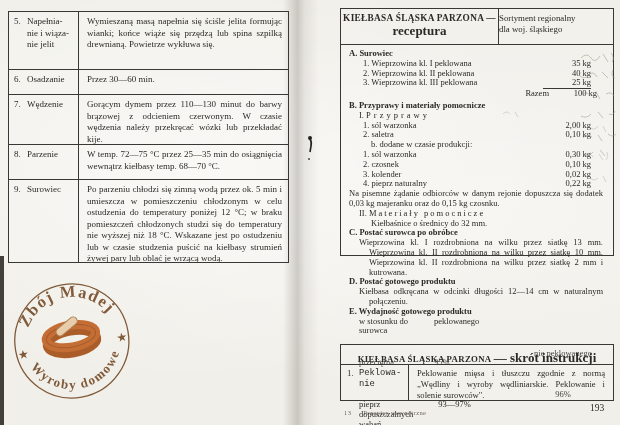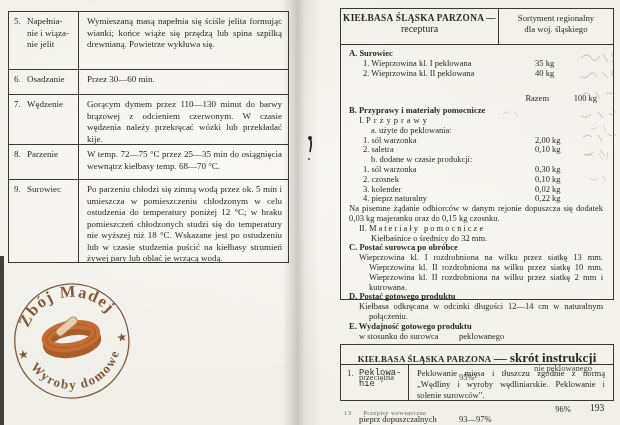--- a/index.html
+++ b/index.html
@@ -21,42 +21,42 @@
   .prow:last-child{border-bottom:none;}
   .pcell-label{width:69px;flex:none;padding:4px 2px 2px 5px;box-sizing:border-box;
       font-size:9px;line-height:11.5px;display:flex;}
   .pcell-label .num{width:13px;flex:none;}
   .pcell-label .lbl{white-space:pre-line;}
   .pcell-body{flex:1;border-left:1.5px solid #3a3834;padding:4px 6px 2px 8px;box-sizing:border-box;
       font-size:9px;line-height:11.5px;text-align:justify;}
   .h58{height:58px;} .h25{height:25px;} .h50{height:50px;} .h35{height:35px;} .h84{flex:1;}
 
   
-  .rbox{position:absolute;left:340px;top:8px;width:274px;height:292px;
+  .rbox{position:absolute;left:340px;top:8px;width:274px;height:248px;
       border:1.5px solid #3a3834;box-sizing:border-box;background:rgba(255,255,255,.12);}
   .rbox-header{display:flex;height:36px;border-bottom:1.5px solid #3a3834;box-sizing:border-box;}
   .rhead-left{width:158px;flex:none;border-right:1.5px solid #3a3834;box-sizing:border-box;
       text-align:center;padding-top:4px;}
   .rhead-left .t1{font-weight:bold;font-size:9.3px;letter-spacing:.3px;}
-  .rhead-left .t2{font-weight:normal;font-size:10px;}
-  .rhead-right{flex:1;text-align:center;padding-top:4px;font-size:8.8px;line-height:11px;}
+  .rhead-left .t2{font-weight:bold;font-size:13px;}
+  .rhead-right{flex:1;text-align:left;padding-top:4px;font-size:8.8px;line-height:11px;}
   .rbody{padding:4px 10px 0 8px;font-size:8.5px;line-height:9.8px;overflow:hidden;}
   .sect{font-weight:bold;}
   .vline{display:flex;}
   .vline .t{padding-left:14px;}
-  .vline .v{margin-left:auto;width:48px;flex:none;text-align:left;margin-right:20px;}
+  .vline .v{margin-left:auto;width:48px;flex:none;text-align:right;margin-right:12px;}
   .v-underline{border-bottom:1px solid #3a3834;}
-  .razem{display:flex;margin:16px 0 2px 0;}
+  .razem{display:flex;margin:0 0 2px 0;}
   .razem .rl{margin-left:auto;}
   .razem .v{width:48px;flex:none;text-align:right;margin-right:6px;}
   .ind10{padding-left:10px;} .ind22{padding-left:22px;}
   .ls3{letter-spacing:3px;} .ls2{letter-spacing:2px;}
   .para{text-align:justify;}
   .hang{padding-left:20px;text-indent:-10px;text-align:justify;}
-  .erow{display:flex;}
+  .erow{display:flex;gap:25px;}
   .erow .el{flex:1;padding-left:10px;}
   .erow .c1{width:64px;flex:none;text-align:left;}
   .erow .c2{width:80px;flex:none;text-align:center;margin-top:32px;}
 
   .sbox{position:absolute;left:340px;top:344px;width:274px;height:57px;
       border:1.5px solid #3a3834;box-sizing:border-box;background:rgba(255,255,255,.12);}
   .sbox-header{height:20px;border-bottom:1.5px solid #3a3834;box-sizing:border-box;
       text-align:center;padding-top:5px;font-size:8.8px;}
   .sbox-header .m{font-weight:bold;letter-spacing:.3px;} .sbox-header .s{font-weight:bold;font-size:13px;}
   .sbox-row{display:flex;height:35px;overflow:hidden;}
@@ -172,28 +172,31 @@
     <div class="sect">A. Surowiec</div>
 
     <div class="vline">
       <span class="t">1. Wieprzowina kl. I peklowana</span>
       <span class="v">35 kg</span>
     </div>
     <div class="vline">
       <span class="t">2. Wieprzowina kl. II peklowana</span>
       <span class="v">40 kg</span>
     </div>
+    <div class="vline">
+      <span class="t">3. Wieprzowina kl. III peklowana</span>
+      <span class="v v-underline">25 kg</span>
+    </div>
     <div class="razem">
       <span class="rl">Razem</span>
       <span class="v">100 kg</span>
     </div>
 
     <div class="sect">B. Przyprawy i materiały pomocnicze</div>
     <div class="ind10"><span>I.</span> <span class="ls3">Przyprawy</span></div>
-    <div class="ind22">a. użyte do peklowania:</div>
 
     <div class="vline">
       <span class="t ind22">1. sól warzonka</span>
       <span class="v">2,00 kg</span>
     </div>
     <div class="vline">
       <span class="t ind22">2. saletra</span>
       <span class="v">0,10 kg</span>
     </div>
 

